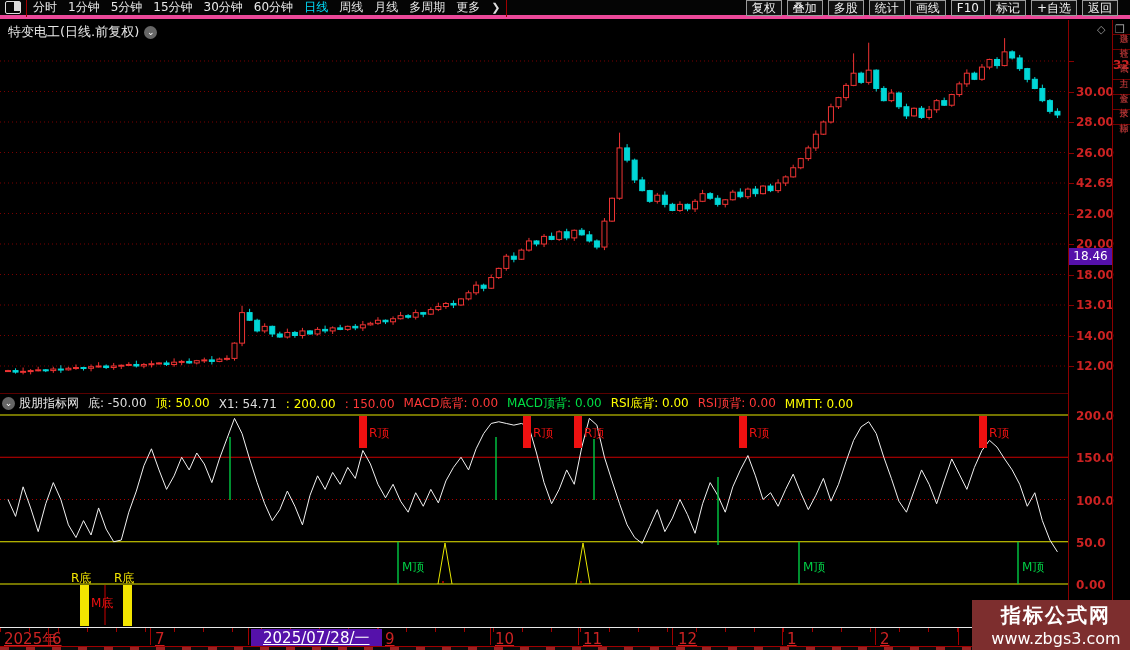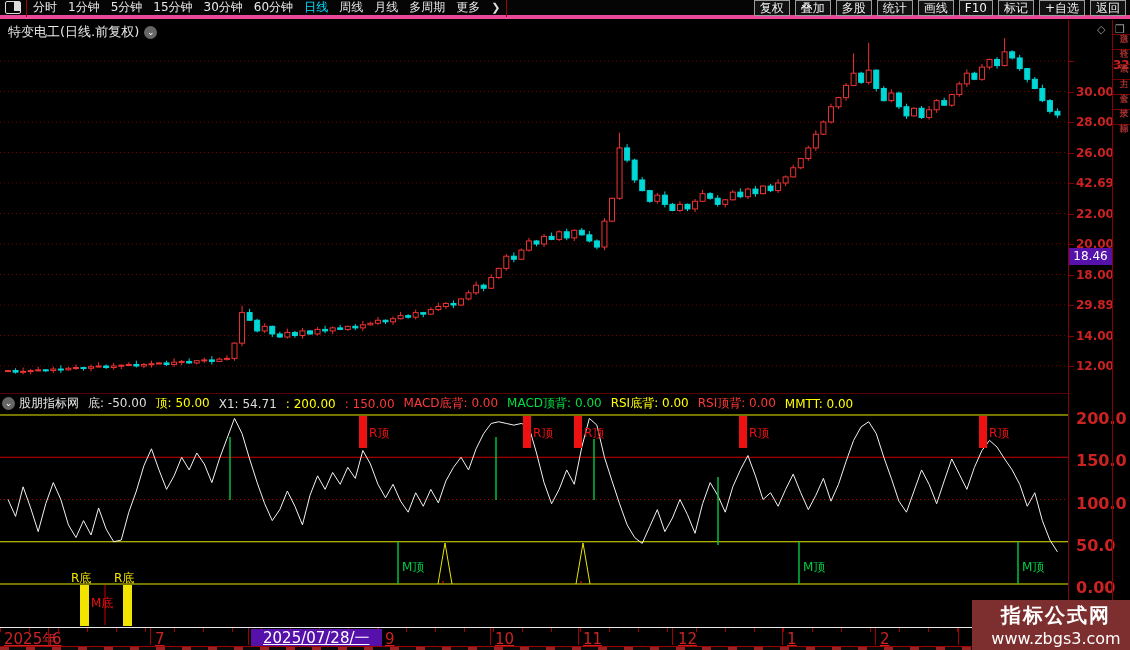--- a/index.html
+++ b/index.html
@@ -8,35 +8,35 @@
   
   .topbar{position:absolute;left:0;top:0;width:1130px;height:19px;background:#050505;
           border-bottom:4px solid #ec4899;display:flex;align-items:center;box-sizing:border-box;}
   .winicon{width:14px;height:11px;border:1px solid #ddd;border-radius:2px;margin:0 5px;position:relative;}
   .winicon::after{content:"";position:absolute;right:0;top:0;width:6px;height:9px;background:#ddd;}
   .period-group{display:flex;align-items:center;height:19px;border-left:1px solid #a00000;
                 border-right:1px solid #a00000;padding:0 6px;gap:11px;}
   .period{color:#e8e8e8;font-size:12px;cursor:pointer;white-space:nowrap;}
   .period.active{color:#00e0ff;}
   .chev{color:#ddd;font-size:11px;}
-  .tb-right{margin-left:auto;display:flex;gap:5px;padding-right:4px;text-align:right;}
+  .tb-right{margin-left:auto;display:flex;gap:5px;padding-right:12px;text-align:right;}
   .tb-btn{border:1px solid #9a9a9a;color:#f0f0f0;font-size:12px;line-height:14px;
           padding:0 5px;white-space:nowrap;cursor:pointer;background:#111;}
   
   .chart-title{position:absolute;left:8px;top:23px;color:#e8e8e8;font-size:13px;z-index:5;display:flex;align-items:center;gap:5px;}
   .circle-chevron{display:inline-block;width:13px;height:13px;border-radius:50%;background:#666;color:#fff;
           font-size:9px;line-height:12px;text-align:center;}
   svg{position:absolute;left:0;display:block;}
   
   .vline{position:absolute;width:1px;background:#8a0000;}
   .axis-label{position:absolute;color:#cc2222;font-size:12px;font-weight:bold;left:1076px;width:50px;}
   .axis-tick{position:absolute;left:1068px;width:6px;height:1px;background:#8a0000;}
   .price-badge{position:absolute;left:1069px;top:248px;width:43px;height:17px;background:#5511aa;
                color:#fff;font-size:12px;line-height:17px;text-align:center;}
-  .ind-axis-label{position:absolute;color:#cc2222;font-size:16px;font-weight:bold;left:1076px;}
+  .ind-axis-label{position:absolute;color:#cc2222;font-size:12px;font-weight:bold;left:1076px;}
   
   .ind-header{position:absolute;left:2px;top:395px;display:flex;align-items:center;gap:9px;font-size:12px;z-index:6;white-space:nowrap;}
   .ind-name{color:#e8e8e8;display:flex;align-items:center;gap:4px;}
   
   .date-axis{position:absolute;left:0;top:628px;width:1068px;height:18px;background:#000;}
   .date-ticks{position:absolute;left:0;top:0;width:100%;height:4px;
      background:repeating-linear-gradient(90deg,#a00000 0 1px,transparent 1px 29px);}
   .date-boundary{position:absolute;top:0;width:1px;height:17px;background:#a00000;}
   .date-label{position:absolute;top:2px;color:#cc2222;font-size:15px;text-decoration:underline;}
   .date-label.hl{background:#5511aa;color:#fff;padding:0 12px;top:1px;}
@@ -462,21 +462,21 @@
       <div class="axis-label" style="top: 145.5px;">26.00</div>
       <div class="axis-tick" style="top: 152.5px;"></div>
       <div class="axis-label" style="top: 176px;">42.69</div>
       <div class="axis-tick" style="top: 183px;"></div>
       <div class="axis-label" style="top: 206.5px;">22.00</div>
       <div class="axis-tick" style="top: 213.5px;"></div>
       <div class="axis-label" style="top: 237px;">20.00</div>
       <div class="axis-tick" style="top: 244px;"></div>
       <div class="axis-label" style="top: 267.5px;">18.00</div>
       <div class="axis-tick" style="top: 274.5px;"></div>
-      <div class="axis-label" style="top: 298px;">29.89</div>
+      <div class="axis-label" style="top: 298px;">13.01</div>
       <div class="axis-tick" style="top: 305px;"></div>
       <div class="axis-label" style="top: 328.5px;">14.00</div>
       <div class="axis-tick" style="top: 335.5px;"></div>
       <div class="axis-label" style="top: 359px;">12.00</div>
       <div class="axis-tick" style="top: 366px;"></div>
       <div class="ind-axis-label" style="top: 409px;">200.0</div>
       <div class="ind-axis-label" style="top: 451.25px;">150.0</div>
       <div class="ind-axis-label" style="top: 493.5px;">100.0</div>
       <div class="ind-axis-label" style="top: 535.75px;">50.0</div>
       <div class="ind-axis-label" style="top: 578px;">0.00</div>

